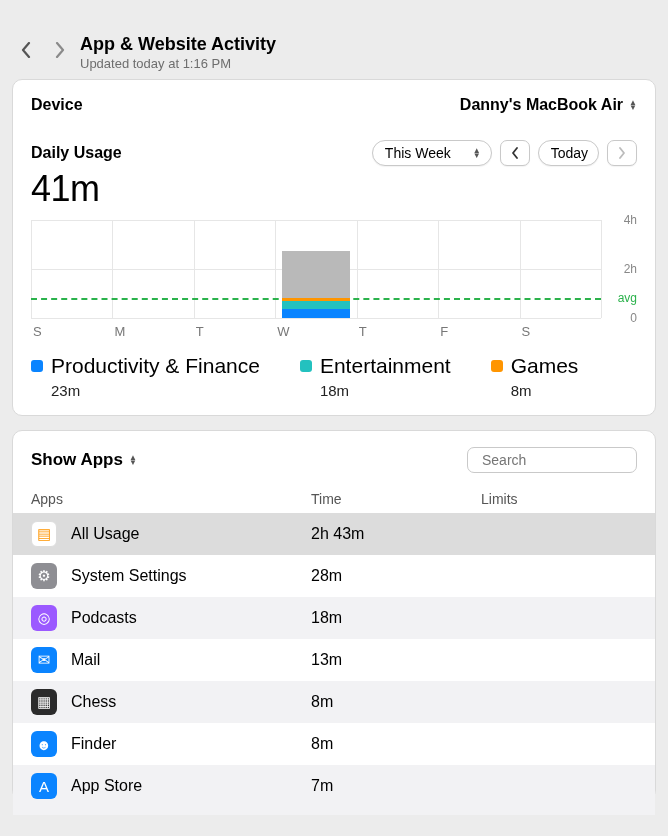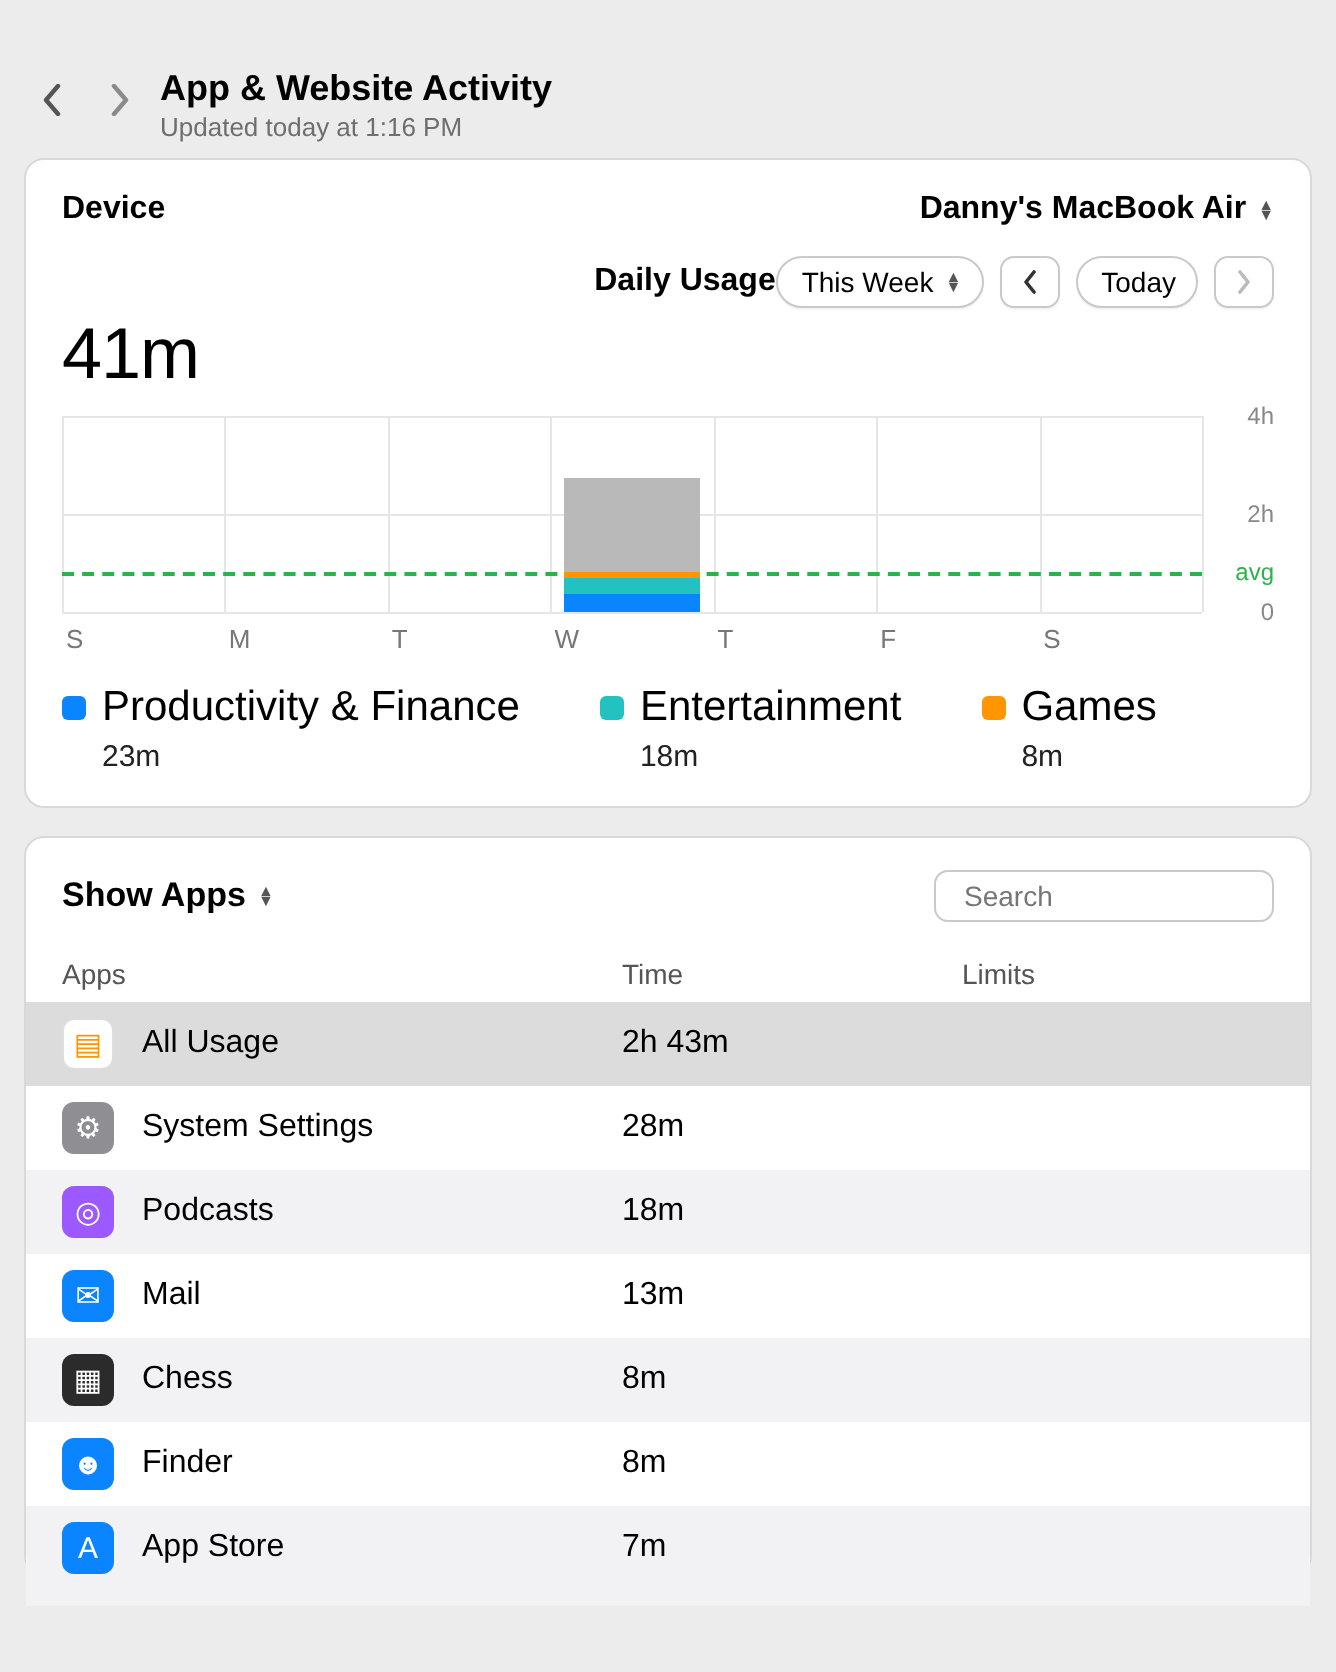--- a/index.html
+++ b/index.html
@@ -9,24 +9,24 @@
   .nav-arrows { display:flex; gap:22px; padding-top:6px; }
   .chev { width:12px; height:20px; display:flex; align-items:center; justify-content:center; color:#8a8a8a; }
   .chev.active { color:#555; }
   .title-block .title { font-size:18px; font-weight:700; }
   .title-block .subtitle { font-size:13px; color:#6e6e6e; margin-top:1px;}
   .panel { background:#fff; border:1px solid #d9d9d9; border-radius:10px; padding:16px 18px; margin-bottom:14px; }
   .row { display:flex; align-items:center; justify-content:space-between; }
   .label { font-size:16px; font-weight:600; }
   .select { display:inline-flex; align-items:center; gap:6px; font-size:16px; font-weight:600;text-align:center; }
   .updown { display:flex; flex-direction:column; line-height:5px; font-size:8px; color:#555; }
-  .usage-row { margin-top:14px;justify-content:flex-end; }
+  .usage-row { margin-top:26px; }
   .seg { display:flex; gap:8px; align-items:center;}
   .pill, .iconbtn { background:#fff; border:1px solid #c9c9c9; border-radius:7px; height:26px; display:flex; align-items:center; justify-content:center; font-size:14px; box-shadow:0 1px 1px rgba(0,0,0,0.05);}
-  .pill { padding:0 10px 0 12px; gap:6px; font-weight:500;border-radius:13px; }
+  .pill { padding:0 10px 0 12px; gap:22px; font-weight:500;border-radius:13px; }
   .iconbtn { width:30px; color:#555;}
   .big-time { font-size:36px; font-weight:400; margin-top:2px; letter-spacing:-0.5px;}
   
   .chart-wrap { position:relative; margin-top:10px; height:120px; }
   .chart-grid { position:absolute; left:0; right:36px; top:0; bottom:22px; }
   .grid-col { position:absolute; top:0; bottom:0; border-left:1px solid #e6e6e6; }
   .grid-row { position:absolute; left:0; right:0; border-top:1px solid #e6e6e6; }
   .avg-line { position:absolute; left:0; right:0; border-top:2px dashed #2bb24c; }
   .ylab { position:absolute; right:0; font-size:12px; color:#888; transform:translateY(-50%);}
   .ylab.avg { color:#2bb24c; }

